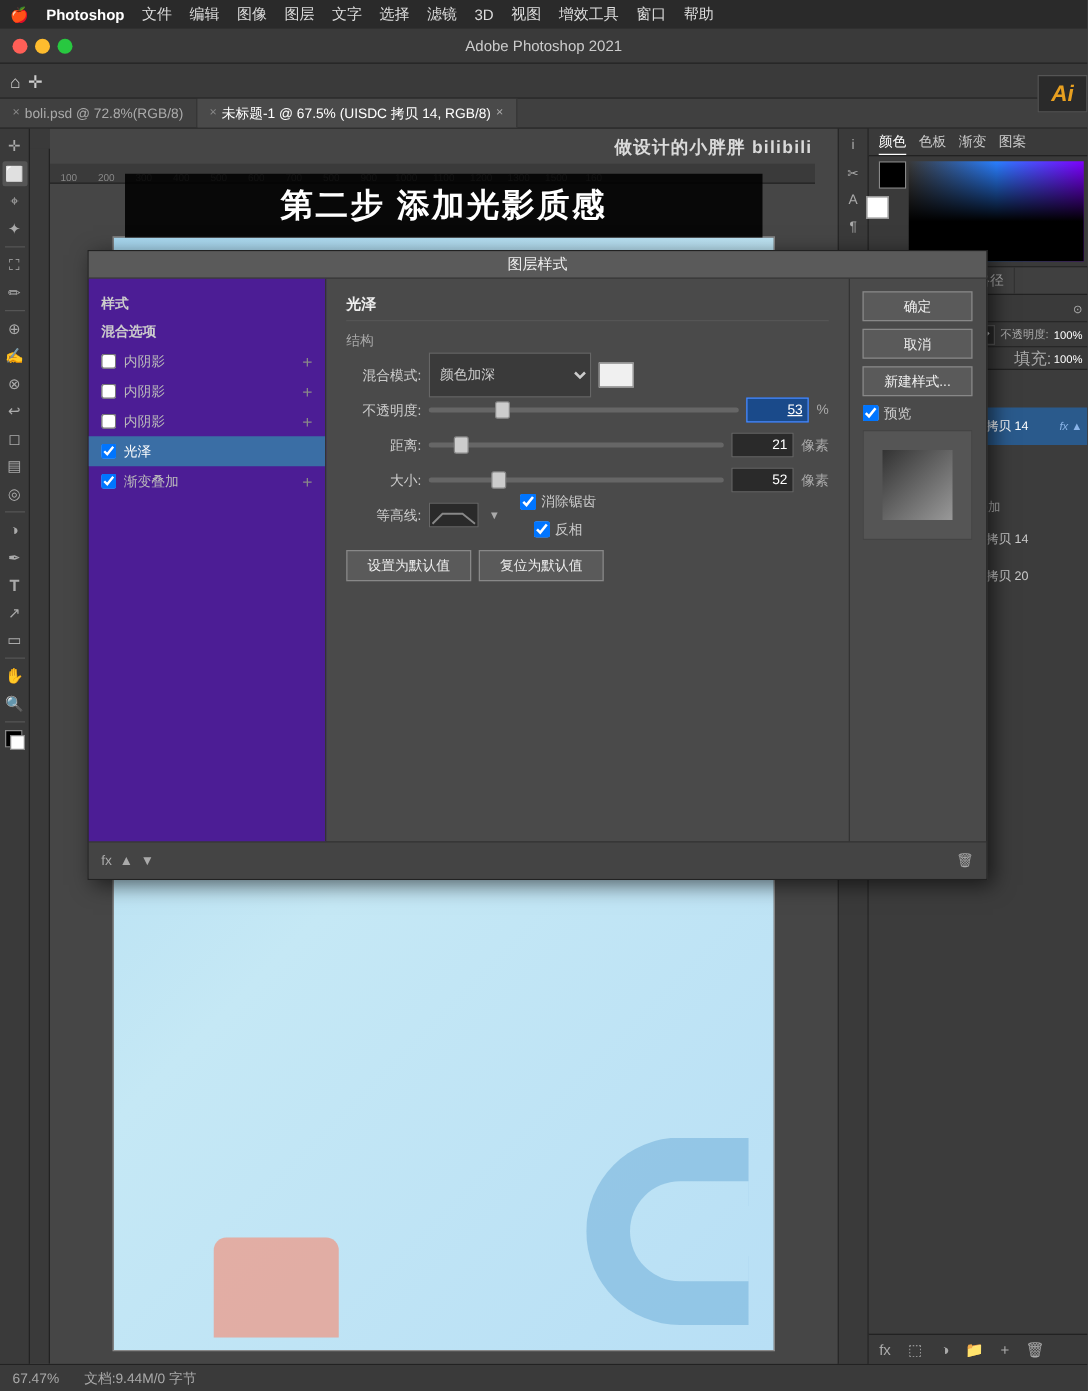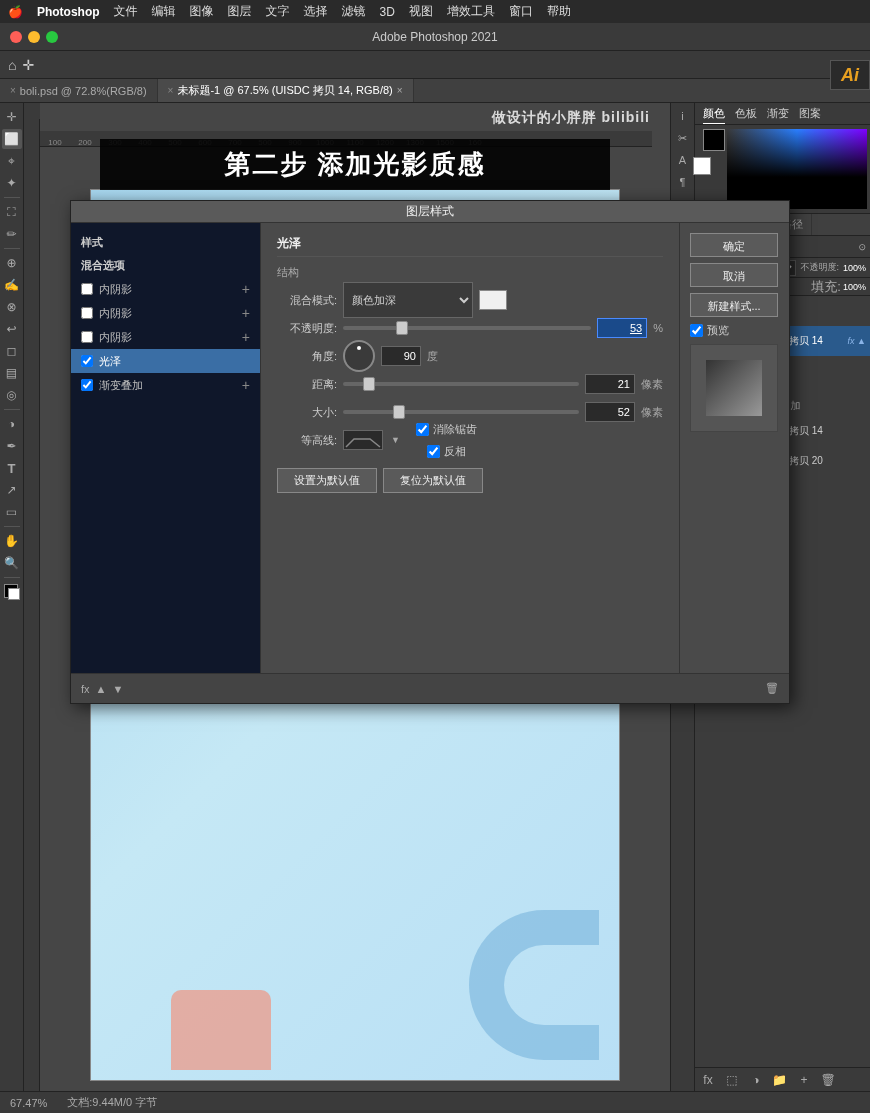--- a/index.html
+++ b/index.html
@@ -414,21 +414,21 @@
       font-size: 12px;
       color: #eee;
       border-bottom: 1px solid #333;
     }
     .dialog-body {
       display: flex;
       height: 450px;
     }
     .dialog-left {
       width: 190px;
-      background: #0f172a;
+      background: #4c1d95;
       border-right: 1px solid #333;
       padding: 8px 0;
     }
     .dialog-section-title {
       padding: 4px 10px;
       font-size: 11px;
       color: #ccc;
       font-weight: bold;
     }
     .dialog-item {
@@ -1009,28 +1009,20 @@
 
         <div class="form-row">
           <span class="form-label">不透明度:</span>
           <div class="slider-track" style="width:120px;">
             <div class="slider-thumb" style="left:53px;"></div>
           </div>
           <input class="form-input highlight" type="text" value="53" style="">
           <span class="form-unit">%</span>
         </div>
 
-        <div class="form-row">
-          <span class="form-label">角度:</span>
-          <div class="angle-circle">
-            <div class="angle-dot"></div>
-          </div>
-          <input class="form-input" type="text" value="90" style="width: 40px;">
-          <span class="form-unit">度</span>
-        </div>
 
         <div class="form-row">
           <span class="form-label">距离:</span>
           <div class="slider-track" style="width:120px;">
             <div class="slider-thumb" style="left:20px;"></div>
           </div>
           <input class="form-input" type="text" value="21" style="">
           <span class="form-unit">像素</span>
         </div>
 

